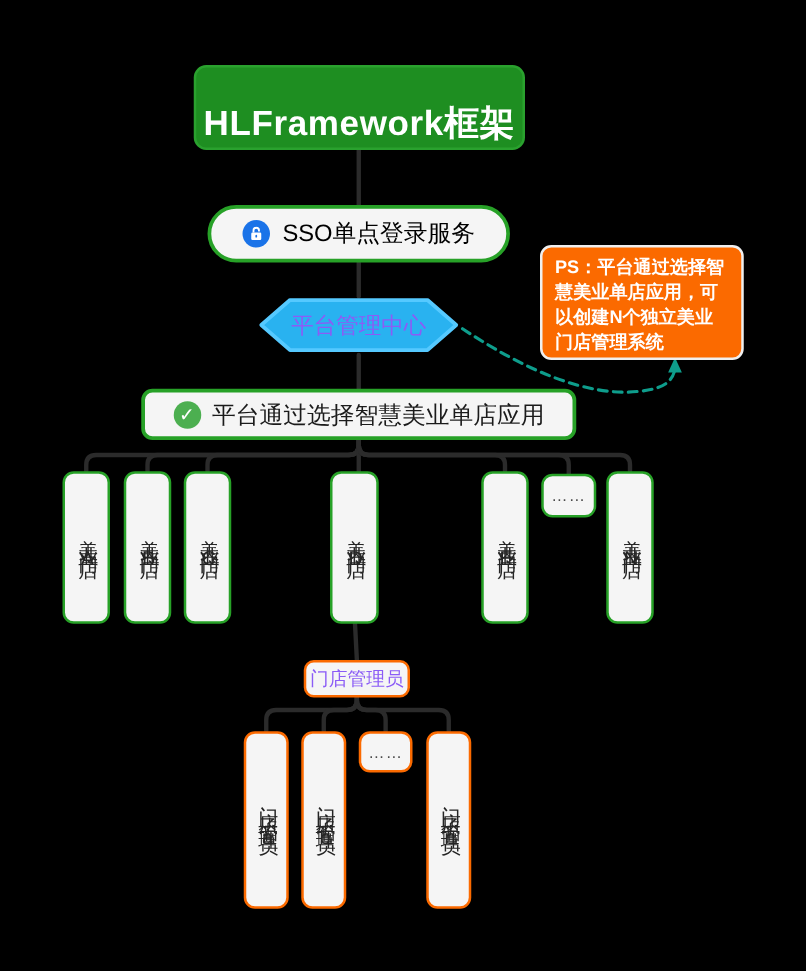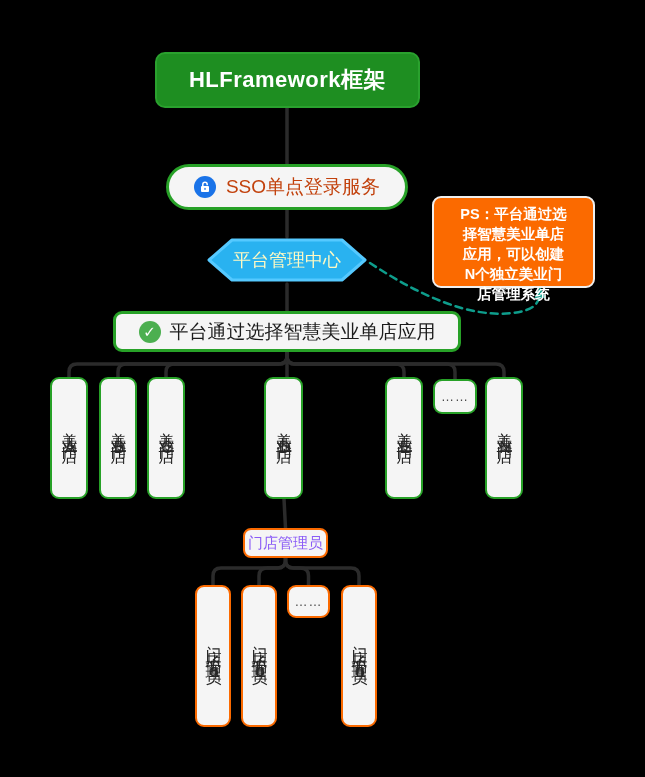--- a/index.html
+++ b/index.html
@@ -8,49 +8,49 @@
     width:645px;height:777px;
     background:#000000;
     font-family:"Liberation Sans","DejaVu Sans",sans-serif;
     overflow:hidden;
   }
   #wires{position:absolute;left:0;top:0;z-index:0;}
   .node{position:absolute;box-sizing:border-box;z-index:1;display:flex;align-items:center;justify-content:center;}
 
   
   .root-box{
-    left:155px;top:52px;width:265px;height:56px;
+    left:155px;top:52px;width:265px;height:68px;
     background:#1e8e21;border:2px solid #2aa12e;border-radius:10px;
-    color:#ffffff;font-size:22px;font-weight:bold;letter-spacing:.5px;
+    color:#ffffff;font-size:28px;font-weight:bold;letter-spacing:.5px;align-items:flex-end;
   }
 
   
   .sso-pill{
     left:166px;top:164px;width:242px;height:46px;
     background:#f5f5f5;border:3px solid #27a127;border-radius:24px;
-    color:#c2410c;font-size:19px;gap:10px;
+    color:#000000;font-size:19px;gap:10px;
   }
   .badge{
     width:22px;height:22px;border-radius:50%;
     display:flex;align-items:center;justify-content:center;flex:0 0 auto;
   }
   .badge.lock{background:#1a73e8;}
   .badge.check{background:#4caf50;color:#fff;font-size:15px;font-weight:bold;}
 
   
   .hex-wrap{left:207px;top:237px;width:160px;height:46px;}
   .hex-wrap svg{position:absolute;left:0;top:0;}
-  .hex-label{position:relative;color:#fef9c3;font-size:18px;font-weight:500;z-index:1;}
+  .hex-label{position:relative;color:#8b5cf6;font-size:18px;font-weight:500;z-index:1;}
 
   
   .note-box{
     left:432px;top:196px;width:163px;height:92px;
     background:#fb6a00;border:2px solid #efefef;border-radius:9px;
     color:#ffffff;font-size:14.5px;font-weight:bold;line-height:20px;
-    padding:6px 25px;align-items:flex-start;justify-content:flex-start;text-align:center;
+    padding:6px 10px;align-items:flex-start;justify-content:flex-start;text-align:left;
   }
 
   
   .app-bar{
     left:113px;top:311px;width:348px;height:41px;
     background:#f5f5f5;border:3px solid #27a127;border-radius:9px;
     color:#1b1b1b;font-size:19px;gap:9px;
   }
 
   

